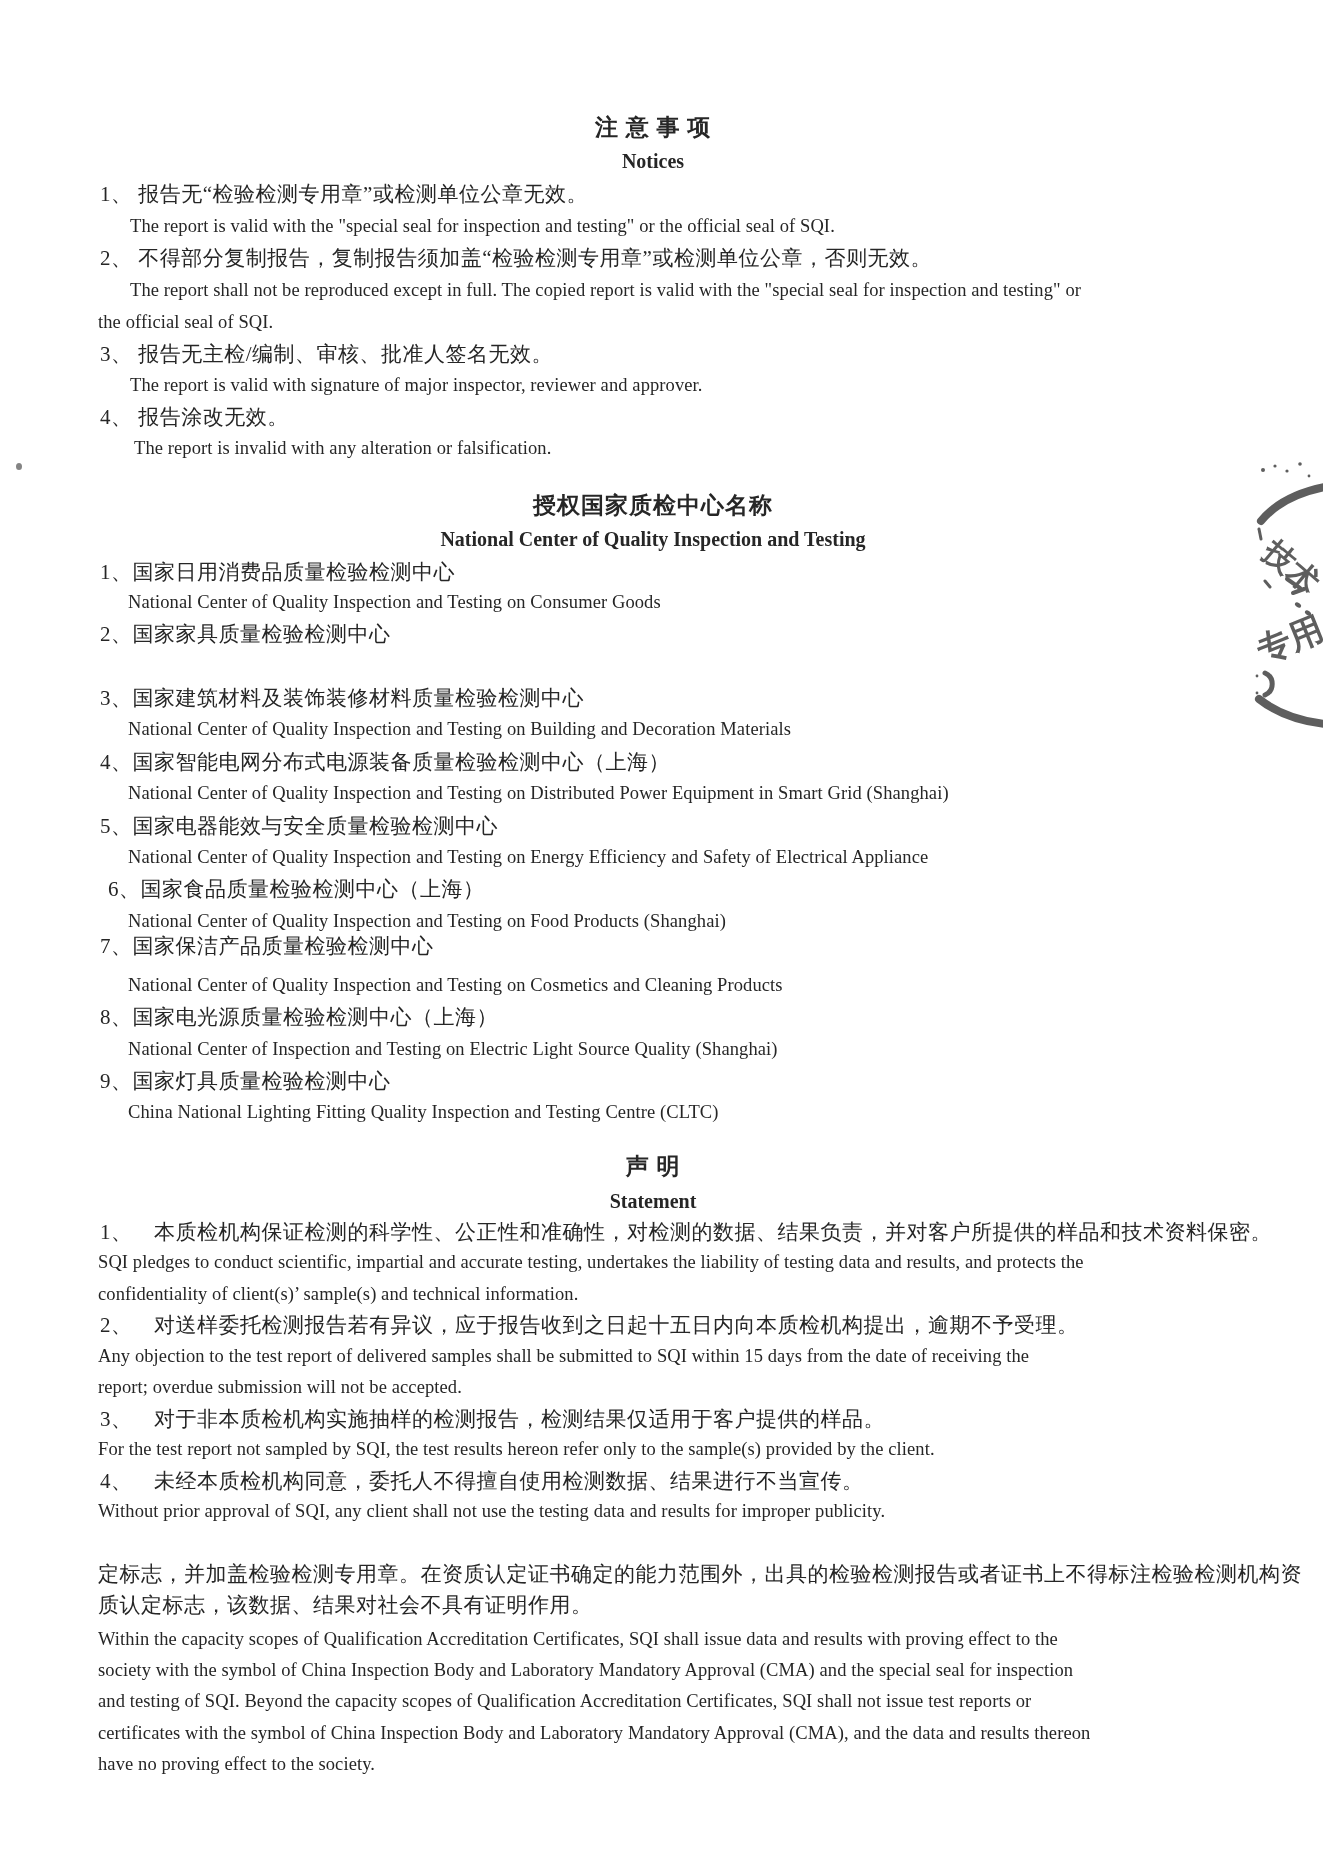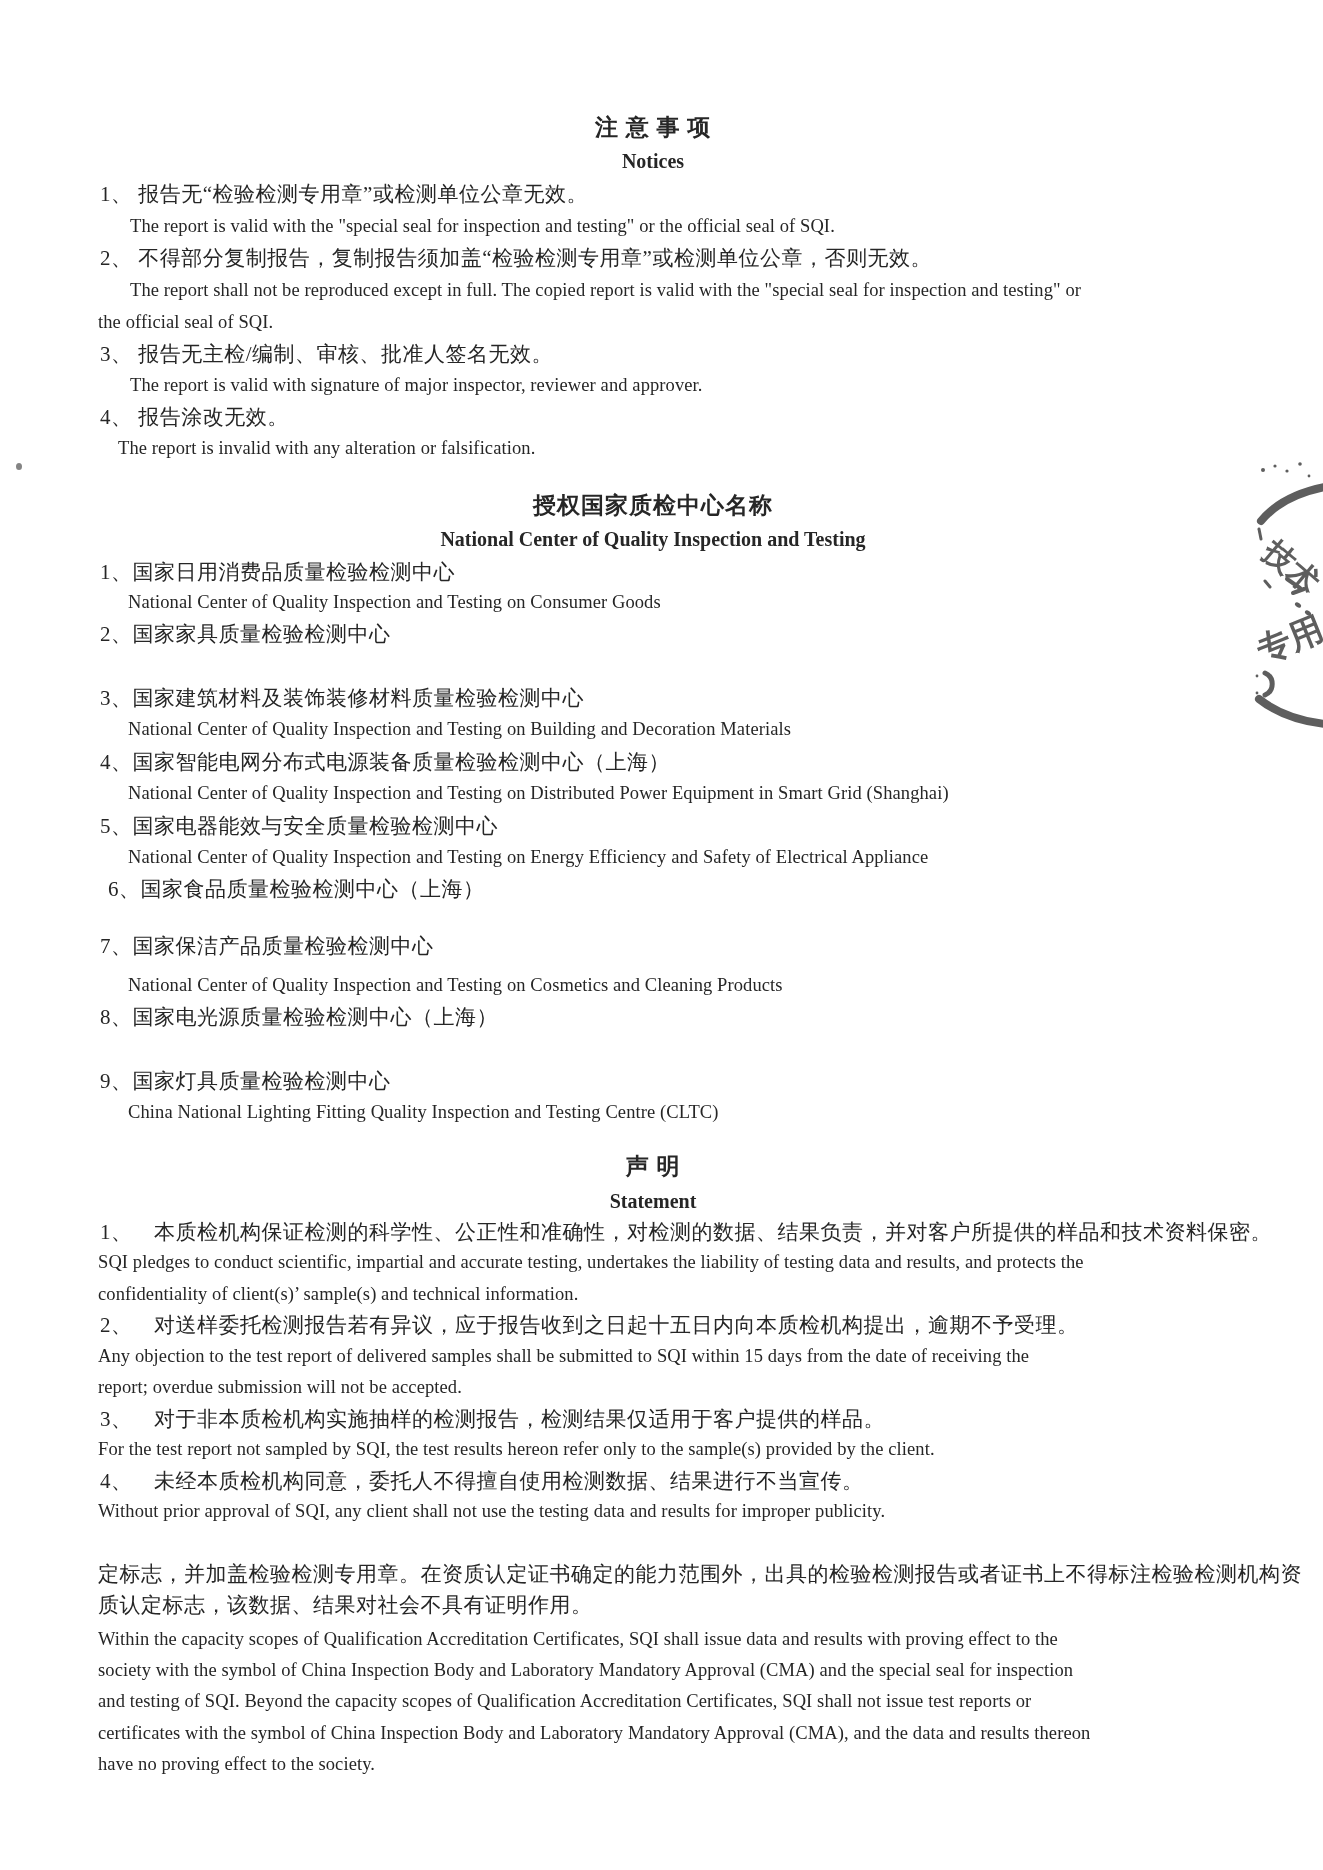--- a/index.html
+++ b/index.html
@@ -35,45 +35,47 @@
   <div class="line en" style="top:215px;left:130px">The report is valid with the "special seal for inspection and testing" or the official seal of SQI.</div>
 
   <div class="line zh" style="top:246px;left:100px">2、 不得部分复制报告，复制报告须加盖“检验检测专用章”或检测单位公章，否则无效。</div>
   <div class="line en" style="top:279px;left:130px">The report shall not be reproduced except in full. The copied report is valid with the "special seal for inspection and testing" or</div>
   <div class="line en" style="top:311px;left:98px">the official seal of SQI.</div>
 
   <div class="line zh" style="top:342px;left:100px">3、 报告无主检/编制、审核、批准人签名无效。</div>
   <div class="line en" style="top:374px;left:130px">The report is valid with signature of major inspector, reviewer and approver.</div>
 
   <div class="line zh" style="top:405px;left:100px">4、 报告涂改无效。</div>
-  <div class="line en" style="top:437px;left:118px">The report is invalid with any alteration or falsification.</div>
+  <div class="line en" style="top:437px;left:134px">The report is invalid with any alteration or falsification.</div>
 
   <div class="line hzh center-line" style="top:492px">授权国家质检中心名称</div>
   <div class="line hen center-line" style="top:527px">National Center of Quality Inspection and Testing</div>
 
   <div class="line zh" style="top:560px;left:100px">1、国家日用消费品质量检验检测中心</div>
   <div class="line en" style="top:591px;left:128px">National Center of Quality Inspection and Testing on Consumer Goods</div>
 
   <div class="line zh" style="top:622px;left:100px">2、国家家具质量检验检测中心</div>
 
   <div class="line zh" style="top:686px;left:100px">3、国家建筑材料及装饰装修材料质量检验检测中心</div>
   <div class="line en" style="top:718px;left:128px">National Center of Quality Inspection and Testing on Building and Decoration Materials</div>
 
   <div class="line zh" style="top:750px;left:100px">4、国家智能电网分布式电源装备质量检验检测中心（上海）</div>
   <div class="line en" style="top:782px;left:128px">National Center of Quality Inspection and Testing on Distributed Power Equipment in Smart Grid (Shanghai)</div>
 
   <div class="line zh" style="top:814px;left:100px">5、国家电器能效与安全质量检验检测中心</div>
   <div class="line en" style="top:846px;left:128px">National Center of Quality Inspection and Testing on Energy Efficiency and Safety of Electrical Appliance</div>
 
   <div class="line zh" style="top:877px;left:108px">6、国家食品质量检验检测中心（上海）</div>
+  <div class="line en" style="top:910px;left:128px">National Center of Quality Inspection and Testing on Food Products (Shanghai)</div>
 
   <div class="line zh" style="top:934px;left:100px">7、国家保洁产品质量检验检测中心</div>
   <div class="line en" style="top:974px;left:128px">National Center of Quality Inspection and Testing on Cosmetics and Cleaning Products</div>
 
   <div class="line zh" style="top:1005px;left:100px">8、国家电光源质量检验检测中心（上海）</div>
+  <div class="line en" style="top:1038px;left:128px">National Center of Inspection and Testing on Electric Light Source Quality (Shanghai)</div>
 
   <div class="line zh" style="top:1069px;left:100px">9、国家灯具质量检验检测中心</div>
   <div class="line en" style="top:1101px;left:128px">China National Lighting Fitting Quality Inspection and Testing Centre (CLTC)</div>
 
   <div class="line hzh center-line" style="top:1153px">声 明</div>
   <div class="line hen center-line" style="top:1189px">Statement</div>
 
   <div class="line zh" style="top:1220px;left:100px">1、　本质检机构保证检测的科学性、公正性和准确性，对检测的数据、结果负责，并对客户所提供的样品和技术资料保密。</div>
   <div class="line en" style="top:1251px;left:98px">SQI pledges to conduct scientific, impartial and accurate testing, undertakes the liability of testing data and results, and protects the</div>
   <div class="line en" style="top:1283px;left:98px">confidentiality of client(s)’ sample(s) and technical information.</div>

